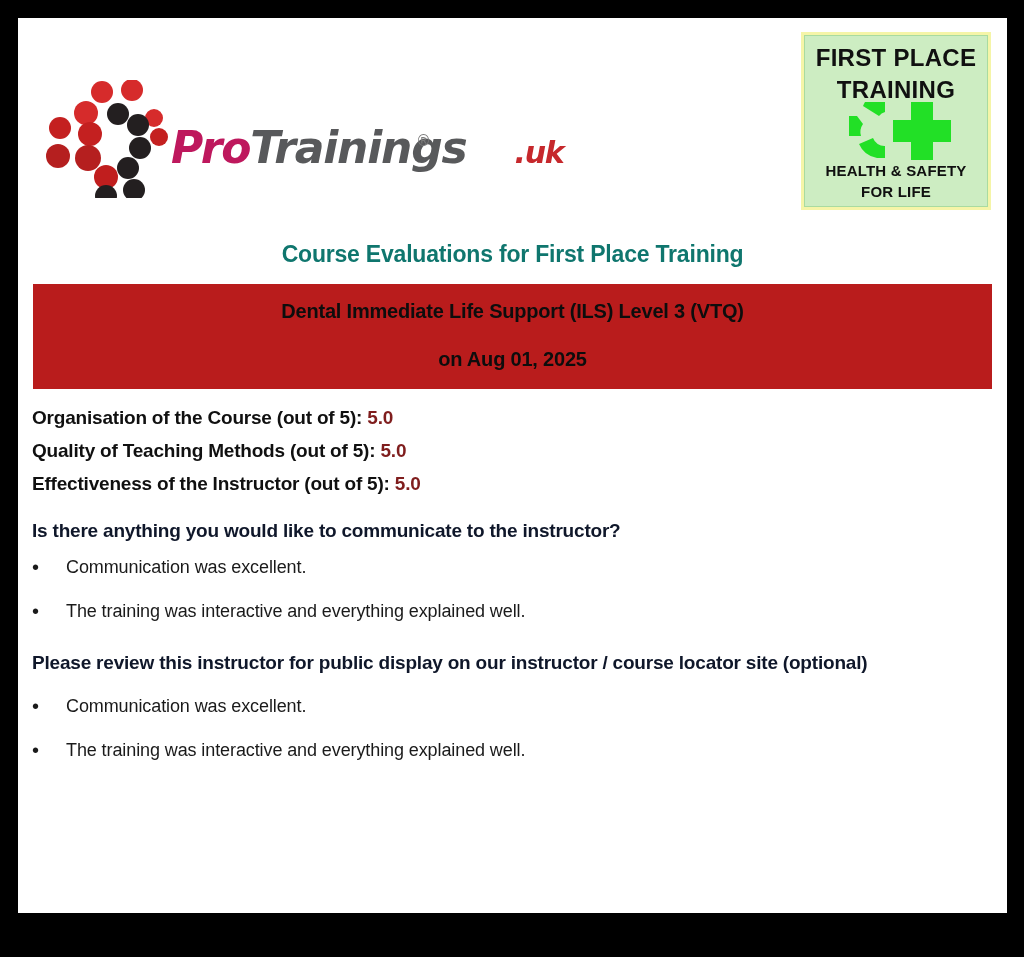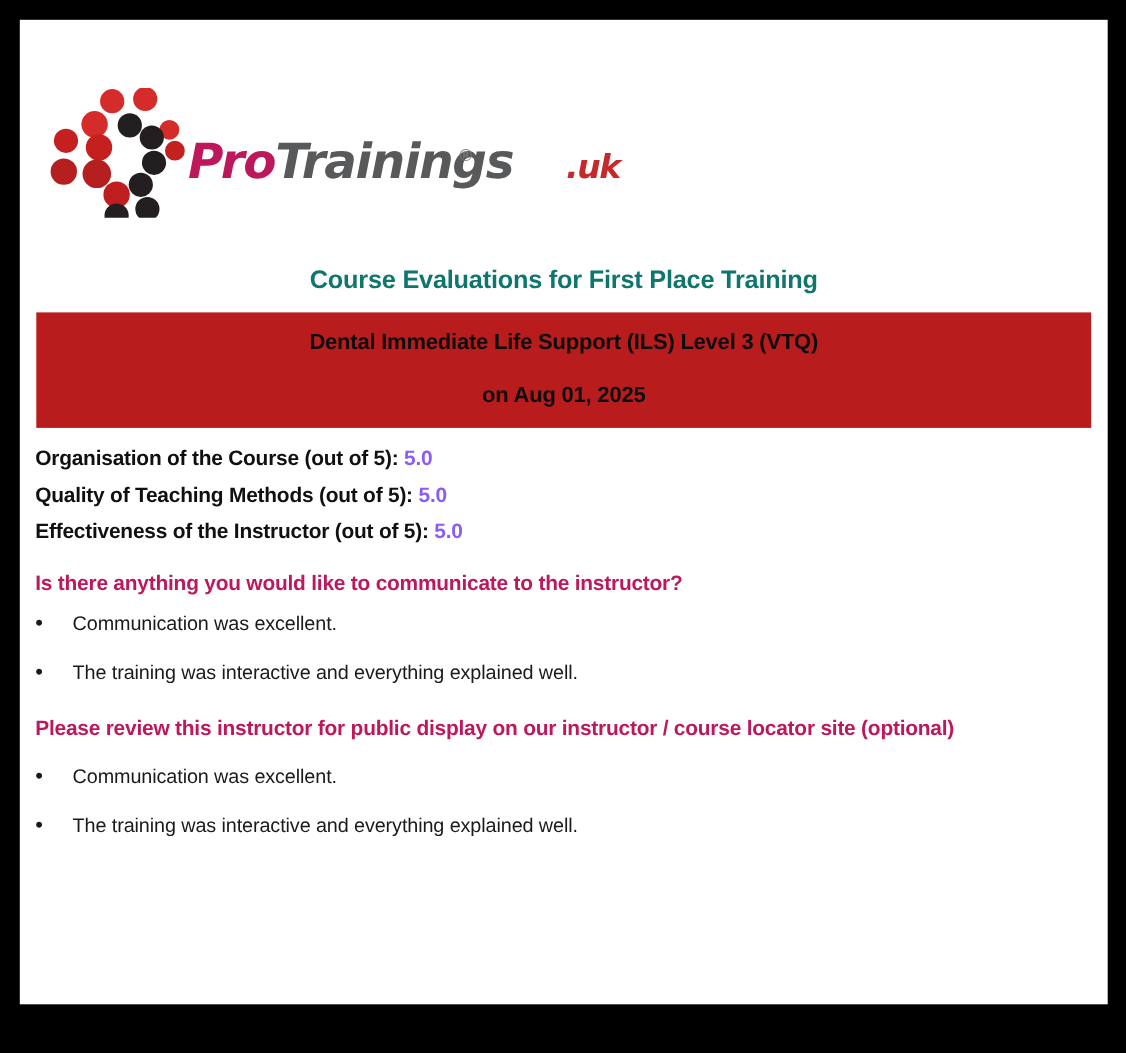--- a/index.html
+++ b/index.html
@@ -129,26 +129,26 @@
   .body-area { padding: 18px 0 0 0; }
 
   .rating-row {
     font-size: 19px;
     font-weight: bold;
     color: #101010;
     margin: 0 0 11px 0;
     padding-left: 14px;
     letter-spacing: -0.2px;
   }
-  .rating-value { color: #8b5cf6; }
+  .rating-value { color: #7f1d1d; }
 
   .question {
     font-size: 19px;
     font-weight: bold;
-    color: #be185d;
+    color: #0f172a;
     padding-left: 14px;
     padding-right: 20px;
     margin-top: 23px;
     margin-bottom: 10px;
     line-height: 1.33;
     letter-spacing: -0.2px;
   }
   .question.second { margin-top: 28px; }
 
   .answer-list { margin: 0; padding: 0; list-style: none; }
@@ -196,20 +196,34 @@
         <circle cx="84" cy="88" r="11" fill="#231f20"></circle>
         <circle cx="90" cy="110" r="11" fill="#231f20"></circle>
         <circle cx="62" cy="116" r="11" fill="#231f20"></circle>
       </svg>
       <div class="pt-word">
         <span class="pt-pro">Pro</span><span class="pt-train">Trainings</span><span class="pt-uk">.uk</span>
       </div>
       <div class="pt-reg">®</div>
     </div>
 
+    <div class="fpt-badge">
+      <div class="fpt-inner">
+        <div class="fpt-line fpt-l1">FIRST PLACE</div>
+        <div class="fpt-line fpt-l2">TRAINING</div>
+        <svg class="fpt-mark" viewBox="0 0 102 58">
+          <path d="M62 0 H84 V18 H102 V40 H84 V58 H62 V40 H44 V18 H62 Z" fill="#22e026"></path>
+          <path d="M36 0 H16 A26 26 0 0 0 14 4 L14 4 L30 14 A10 10 0 0 1 36 10 Z" fill="#22e026"></path>
+          <path d="M8 14 H0 V34 H12 A14 14 0 0 1 14 22 Z" fill="#22e026"></path>
+          <path d="M10 42 A24 24 0 0 0 28 56 L36 56 L36 44 A12 12 0 0 1 24 36 Z" fill="#22e026"></path>
+        </svg>
+        <div class="fpt-line fpt-l3">HEALTH &amp; SAFETY</div>
+        <div class="fpt-line fpt-l4">FOR LIFE</div>
+      </div>
+    </div>
   </div>
 
   <div class="doc-title">Course Evaluations for First Place Training</div>
 
   <div class="grey-band">
     <div class="band-line">Dental Immediate Life Support (ILS) Level 3 (VTQ)</div>
     <div class="band-line second">on Aug 01, 2025</div>
   </div>
 
   <div class="body-area">

